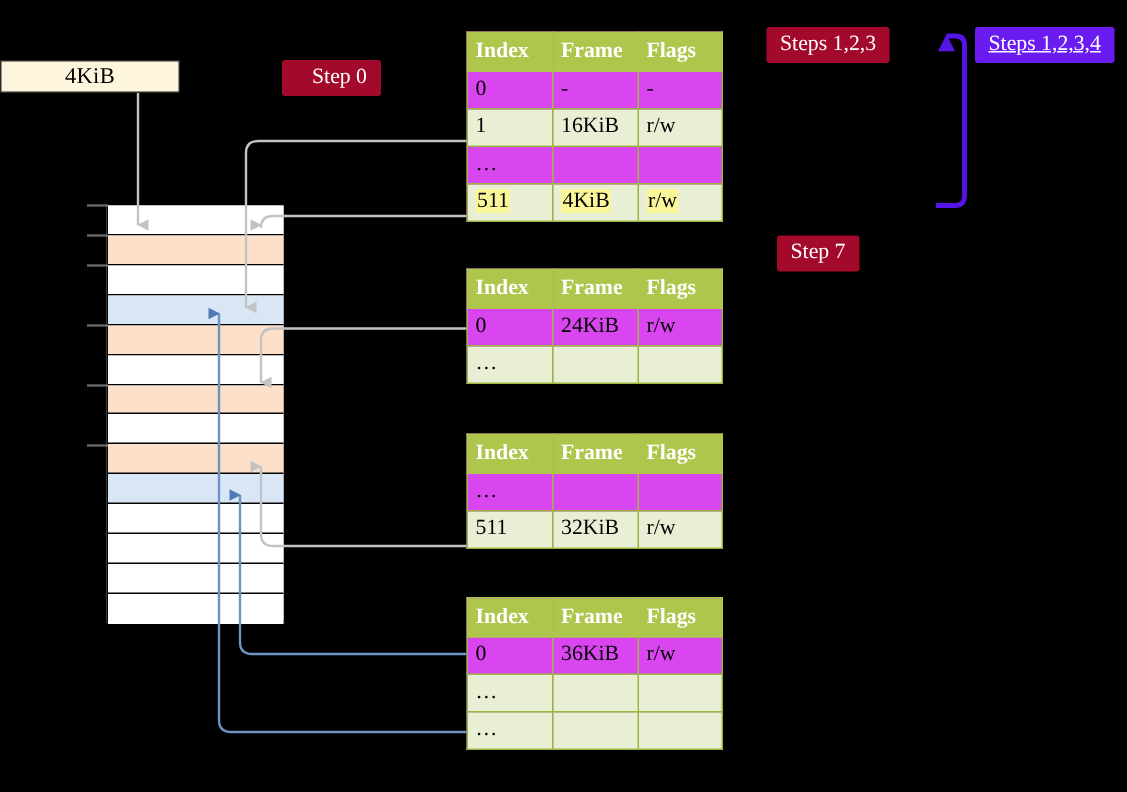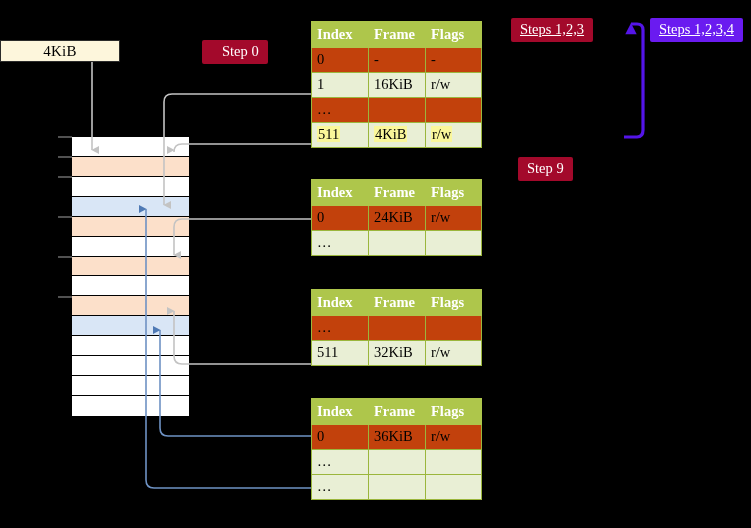--- a/index.html
+++ b/index.html
@@ -79,21 +79,21 @@
     background: #ffffff;
   }
   .mem-row:last-child { border-bottom: none; }
   .mem-row.peach { background: #FCE0CA; }
   .mem-row.blue  { background: #D9E6F6; }
 
   
   .ptable {
     position: absolute;
     border-collapse: collapse;
-    background: #c2410c;
+    background: #d946ef;
     font-size: 14.5px;
     color: #000000;
     box-shadow: 2px 2px 0 0 rgba(0,0,0,0.55);
   }
   .ptable th, .ptable td {
     box-sizing: border-box;
     border: 1px solid #9BB63C;
     padding: 2px 5px 3px 5px;
     text-align: left;
     height: 25px;
@@ -132,25 +132,25 @@
       <div class="mem-row peach" style="height: 19.9286px;"></div>
       <div class="mem-row blue" style="height: 19.9286px;"></div>
       <div class="mem-row" style="height: 19.9286px;"></div>
       <div class="mem-row" style="height: 19.9286px;"></div>
       <div class="mem-row" style="height: 19.9286px;"></div>
       <div class="mem-row" style="height: 19.9286px;"></div>
     </div>
 
   <div class="size-box" style="left:0px; top:40px; width:120px; height:22px;">4KiB</div>
 
-  <div class="badge crimson" style="left:202px; top:40px;padding-left:20px;">Step 0</div>
-
-  <div class="badge crimson" style="left:518px; top:157px;">Step 9</div>
-
-  <div class="badge crimson" style="left:511px; top:18px;text-decoration:underline;">Steps 1,2,3</div>
+  <div class="badge crimson" style="left:188px; top:40px;padding-left:20px;">Step 0</div>
+
+  <div class="badge crimson" style="left:518px; top:157px;">Step 7</div>
+
+  <div class="badge crimson" style="left:511px; top:18px;">Steps 1,2,3</div>
 
   <div class="badge violet" style="left:650px; top:18px;text-decoration:underline;">Steps 1,2,3,4</div>
 
   <table class="ptable" style="left:311px; top:21px;">
       <tbody>
         <tr>
           <th class="col-index">Index</th>
           <th class="col-frame">Frame</th>
           <th class="col-flags">Flags</th>
         </tr>

